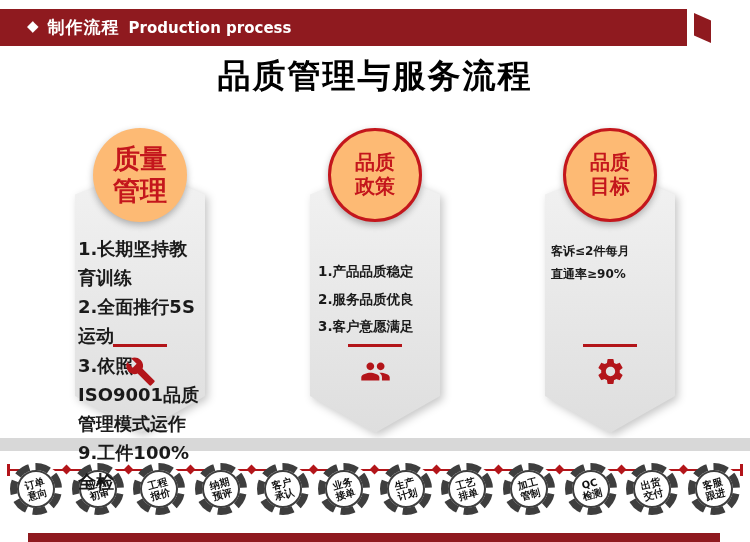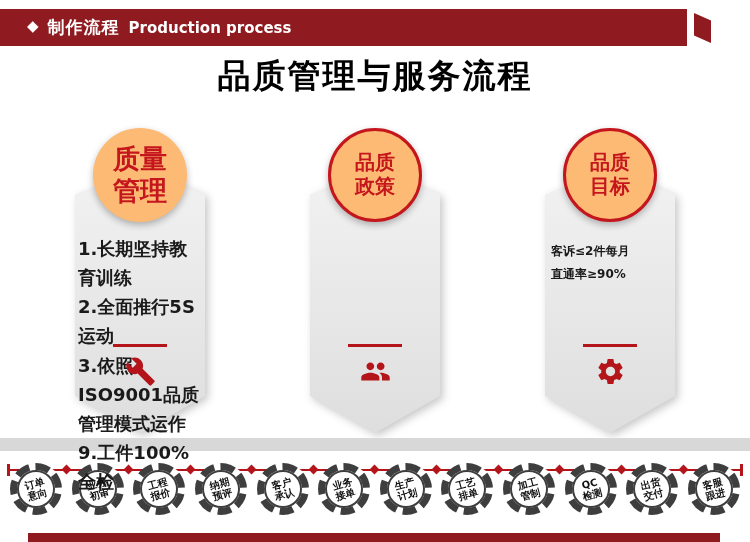--- a/index.html
+++ b/index.html
@@ -102,20 +102,25 @@
   </div>
 
   <div class="column col1">
     <div class="ribbon-wrap">
         <div class="ribbon"></div>
       </div>
     <div class="circle ringed">
       <span class="circle-text">品质
 政策</span>
     </div>
+    <div class="list">
+      <div class="list-item">1.产品品质稳定</div>
+      <div class="list-item">2.服务品质优良</div>
+      <div class="list-item">3.客户意愿满足</div>
+    </div>
     <div class="col-footer">
       <div class="red-line"></div>
       <svg class="col-icon" viewBox="0 0 24 24">
         <path d="M16 11c1.66 0 2.99-1.34 2.99-3S17.66 5 16 5c-1.66 0-3 1.34-3 3s1.34 3 3 3zm-8 0c1.66 0 2.99-1.34 2.99-3S9.66 5 8 5C6.34 5 5 6.34 5 8s1.34 3 3 3zm0 2c-2.33 0-7 1.17-7 3.5V19h14v-2.5c0-2.33-4.67-3.5-7-3.5zm8 0c-.29 0-.62.02-.97.05 1.16.84 1.97 1.97 1.97 3.45V19h6v-2.5c0-2.33-4.67-3.5-7-3.5z"></path>
       </svg>
     </div>
   </div>
 
   <div class="column col2">
     <div class="ribbon-wrap">

